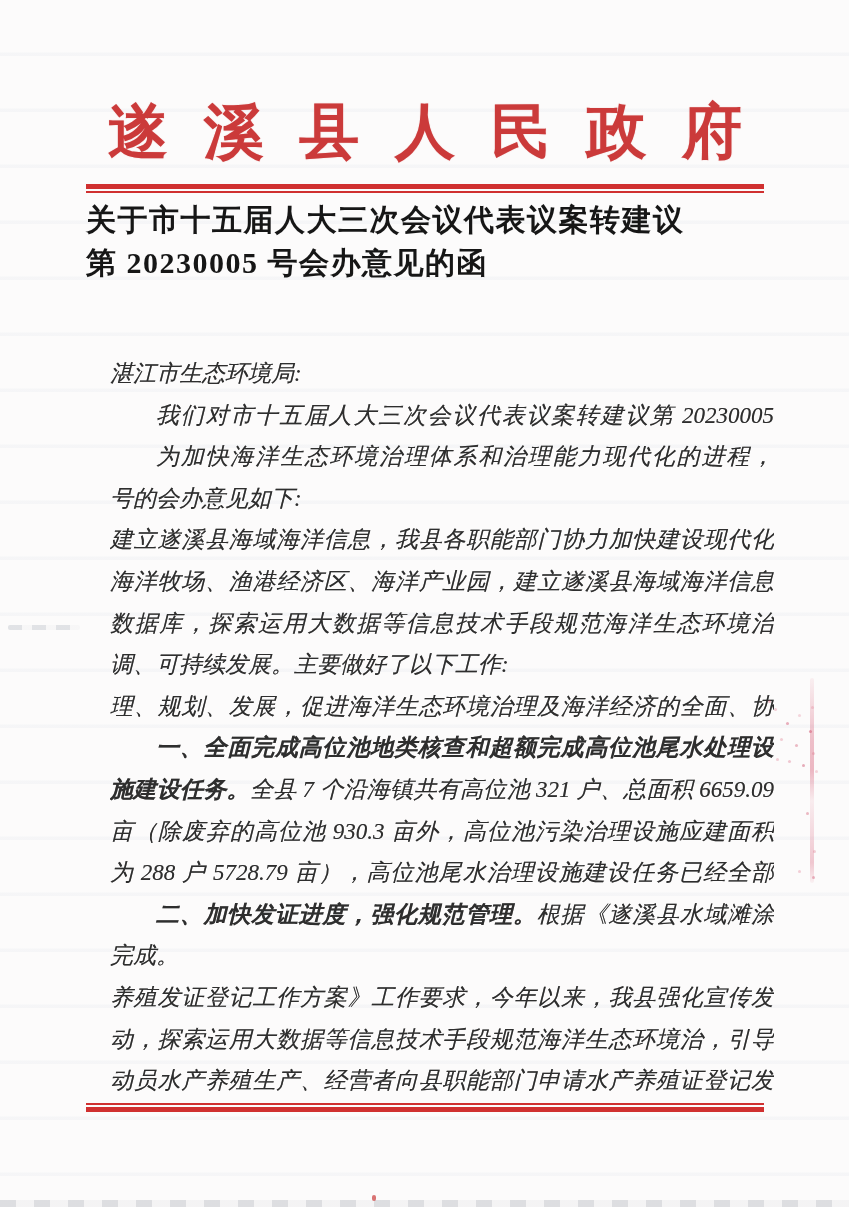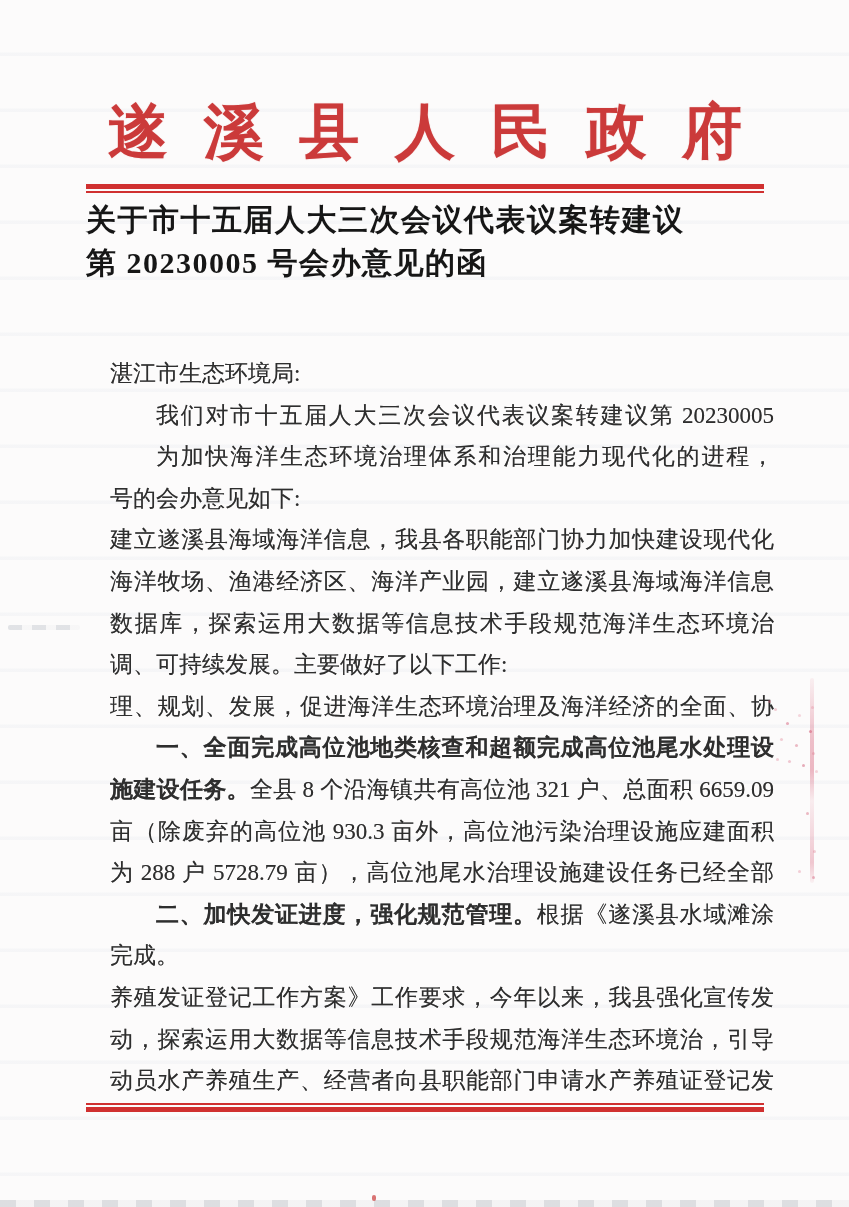--- a/index.html
+++ b/index.html
@@ -72,20 +72,21 @@
     font-size: 23px;
     color: var(--body-text, #2e2e2e);
     text-shadow: 0 0 0.5px rgba(60,60,60,0.55);
   }
   .doc-body .line {
     line-height: 41.6px;
     height: 41.6px;
     text-align: justify;
     text-align-last: left;
     overflow: hidden;
+    font-style: italic;
   }
   .doc-body .line.just { text-align-last: justify; }
   .doc-body .line.ind { text-indent: 46px; }
   .doc-body .b { font-weight: bold; margin-top: 40px; }
   
   .speckles {
     position: absolute; left: 768px; top: 700px;
     width: 3px; height: 3px; border-radius: 50%;
     background: rgba(219,104,128,0.4);
     box-shadow:
@@ -152,21 +153,21 @@
       <div class="line"><span>湛江市生态环境局:</span></div>
       <div class="line just ind"><span>我们对市十五届人大三次会议代表议案转建议第 20230005</span></div>
       <div class="line just ind"><span>为加快海洋生态环境治理体系和治理能力现代化的进程，</span></div>
       <div class="line"><span>号的会办意见如下:</span></div>
       <div class="line just"><span>建立遂溪县海域海洋信息，我县各职能部门协力加快建设现代化</span></div>
       <div class="line just"><span>海洋牧场、渔港经济区、海洋产业园，建立遂溪县海域海洋信息</span></div>
       <div class="line just"><span>数据库，探索运用大数据等信息技术手段规范海洋生态环境治</span></div>
       <div class="line"><span>调、可持续发展。主要做好了以下工作:</span></div>
       <div class="line just"><span>理、规划、发展，促进海洋生态环境治理及海洋经济的全面、协</span></div>
       <div class="line just ind"><span class="b">一、全面完成高位池地类核查和超额完成高位池尾水处理设</span></div>
-      <div class="line just"><span class="b">施建设任务。</span><span>全县 8 个沿海镇共有高位池 321 户、总面积 6659.09</span></div>
+      <div class="line just"><span class="b">施建设任务。</span><span>全县 7 个沿海镇共有高位池 321 户、总面积 6659.09</span></div>
       <div class="line just"><span>亩（除废弃的高位池 930.3 亩外，高位池污染治理设施应建面积</span></div>
       <div class="line just"><span>为 288 户 5728.79 亩），高位池尾水治理设施建设任务已经全部</span></div>
       <div class="line just ind"><span class="b">二、加快发证进度，强化规范管理。</span><span>根据《遂溪县水域滩涂</span></div>
       <div class="line"><span>完成。</span></div>
       <div class="line just"><span>养殖发证登记工作方案》工作要求，今年以来，我县强化宣传发</span></div>
       <div class="line just"><span>动，探索运用大数据等信息技术手段规范海洋生态环境治，引导和</span></div>
       <div class="line just"><span>动员水产养殖生产、经营者向县职能部门申请水产养殖证登记发</span></div>
     </div>
 
   <div class="rule rule-bottom"></div>

